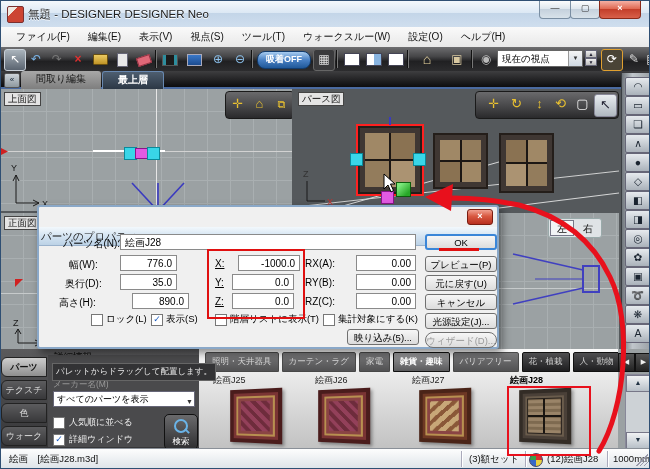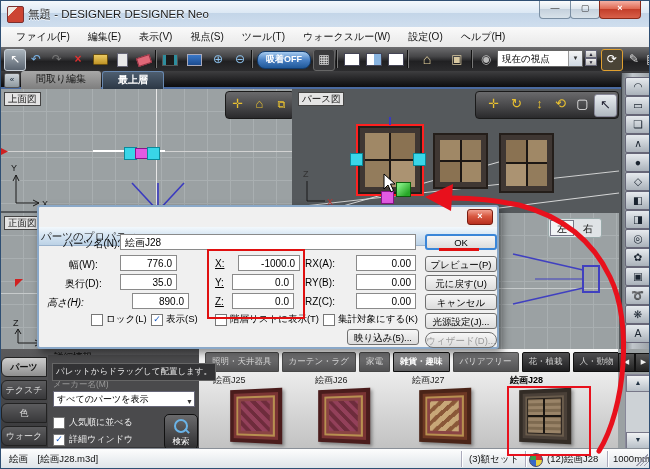--- a/index.html
+++ b/index.html
@@ -520,21 +520,21 @@
     <div id="dlg-title">パーツのプロパティ</div>
     <div id="dlg-close">×</div>
 
     <div class="dlabel" style="left:24px;top:30px;">パーツ名(N):</div>
     <div class="dfield" style="left:81px;top:27px;width:296px;">絵画J28</div>
 
     <div class="dlabel" style="left:30px;top:51px;">幅(W):</div>
     <div class="dfield num" style="left:81px;top:48px;width:57px;">776.0</div>
     <div class="dlabel" style="left:26px;top:70px;">奥行(D):</div>
     <div class="dfield num" style="left:81px;top:67px;width:57px;">35.0</div>
-    <div class="dlabel" style="left:8px;top:89px;font-style:italic;">高さ(H):</div>
+    <div class="dlabel" style="left:20px;top:89px;">高さ(H):</div>
     <div class="dfield num" style="left:81px;top:86px;width:57px;margin-left:12px;">890.0</div>
 
     <div class="dlabel" style="left:176px;top:51px;text-decoration:underline;">X:</div>
     <div class="dfield num" style="left:193px;top:48px;width:62px;margin-left:6px;">-1000.0</div>
     <div class="dlabel" style="left:176px;top:70px;text-decoration:underline;">Y:</div>
     <div class="dfield num" style="left:193px;top:67px;width:62px;">0.0</div>
     <div class="dlabel" style="left:176px;top:89px;text-decoration:underline;">Z:</div>
     <div class="dfield num" style="left:193px;top:86px;width:62px;">0.0</div>
     <div id="xyz-redbox"></div>
 

